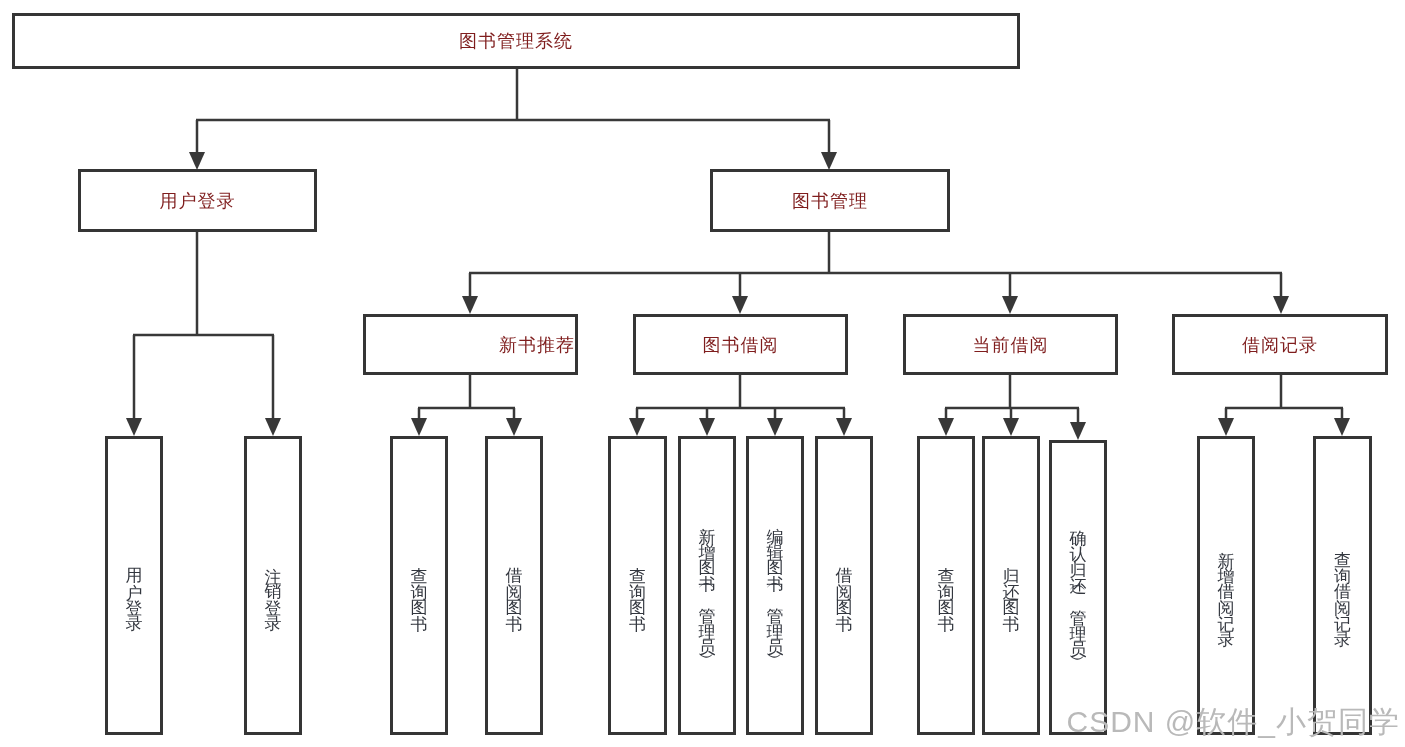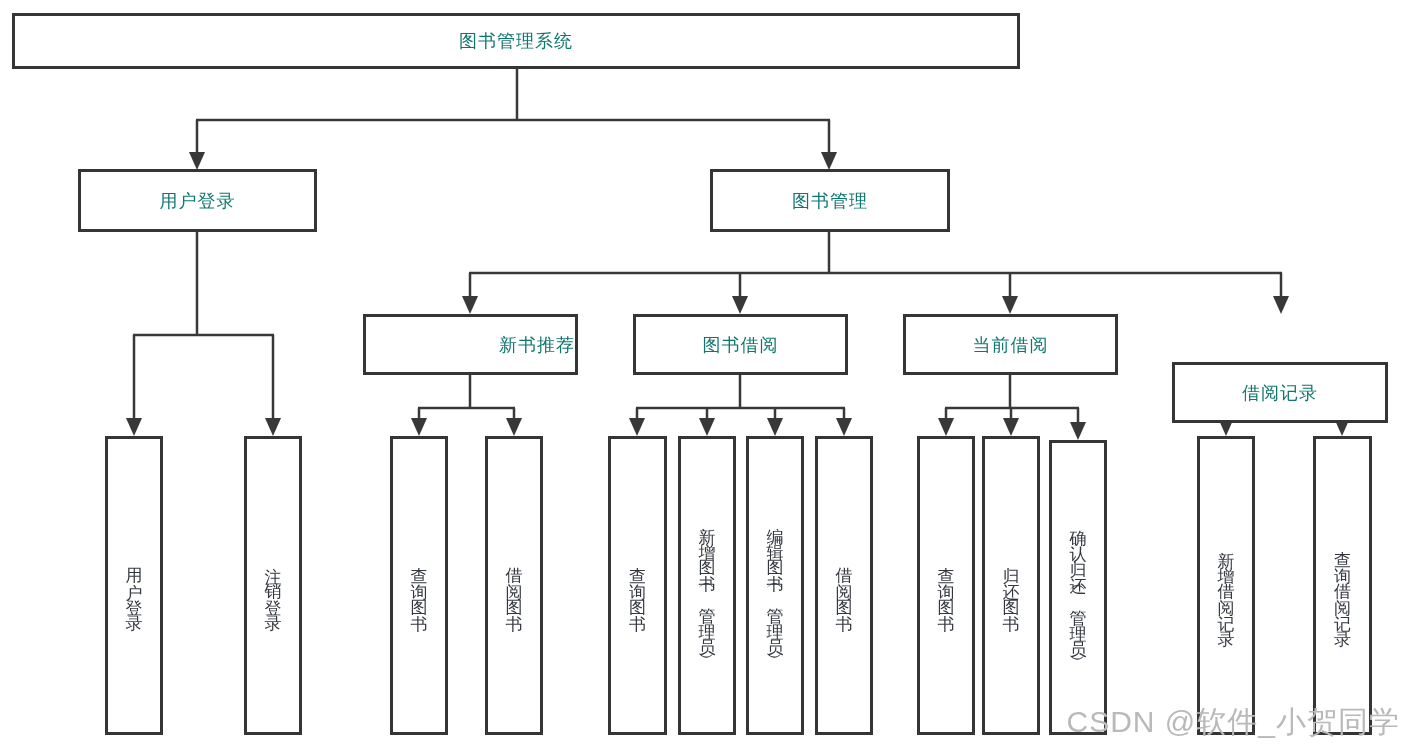--- a/index.html
+++ b/index.html
@@ -24,21 +24,21 @@
     pointer-events: none;
   }
   .node {
     position: absolute;
     box-sizing: border-box;
     border: 3px solid #353535;
     background: #ffffff;
     display: flex;
     align-items: center;
     justify-content: center;
-    color: #0f766e;
+    color: #7f1d1d;
     font-size: 18px;
     letter-spacing: 1px;
     white-space: nowrap;
   }
   .vnode {
     position: absolute;
     box-sizing: border-box;
     border: 3px solid #353535;
     background: #ffffff;
     display: flex;
@@ -125,21 +125,21 @@
 
   <div class="node" style="left:363px; top:314px; width:215px; height:61px;justify-content:flex-end;">
     <span>新书推荐</span>
   </div>
   <div class="node" style="left:633px; top:314px; width:215px; height:61px;">
     <span>图书借阅</span>
   </div>
   <div class="node" style="left:903px; top:314px; width:215px; height:61px;">
     <span>当前借阅</span>
   </div>
-  <div class="node" style="left:1172px; top:314px; width:216px; height:61px;margin-top:48px;">
+  <div class="node" style="left:1172px; top:314px; width:216px; height:61px;">
     <span>借阅记录</span>
   </div>
 
   <div class="vnode" style="left:105px;">
     <span>用户登录</span>
   </div>
   <div class="vnode" style="left:244px;">
     <span>注销登录</span>
   </div>
 

